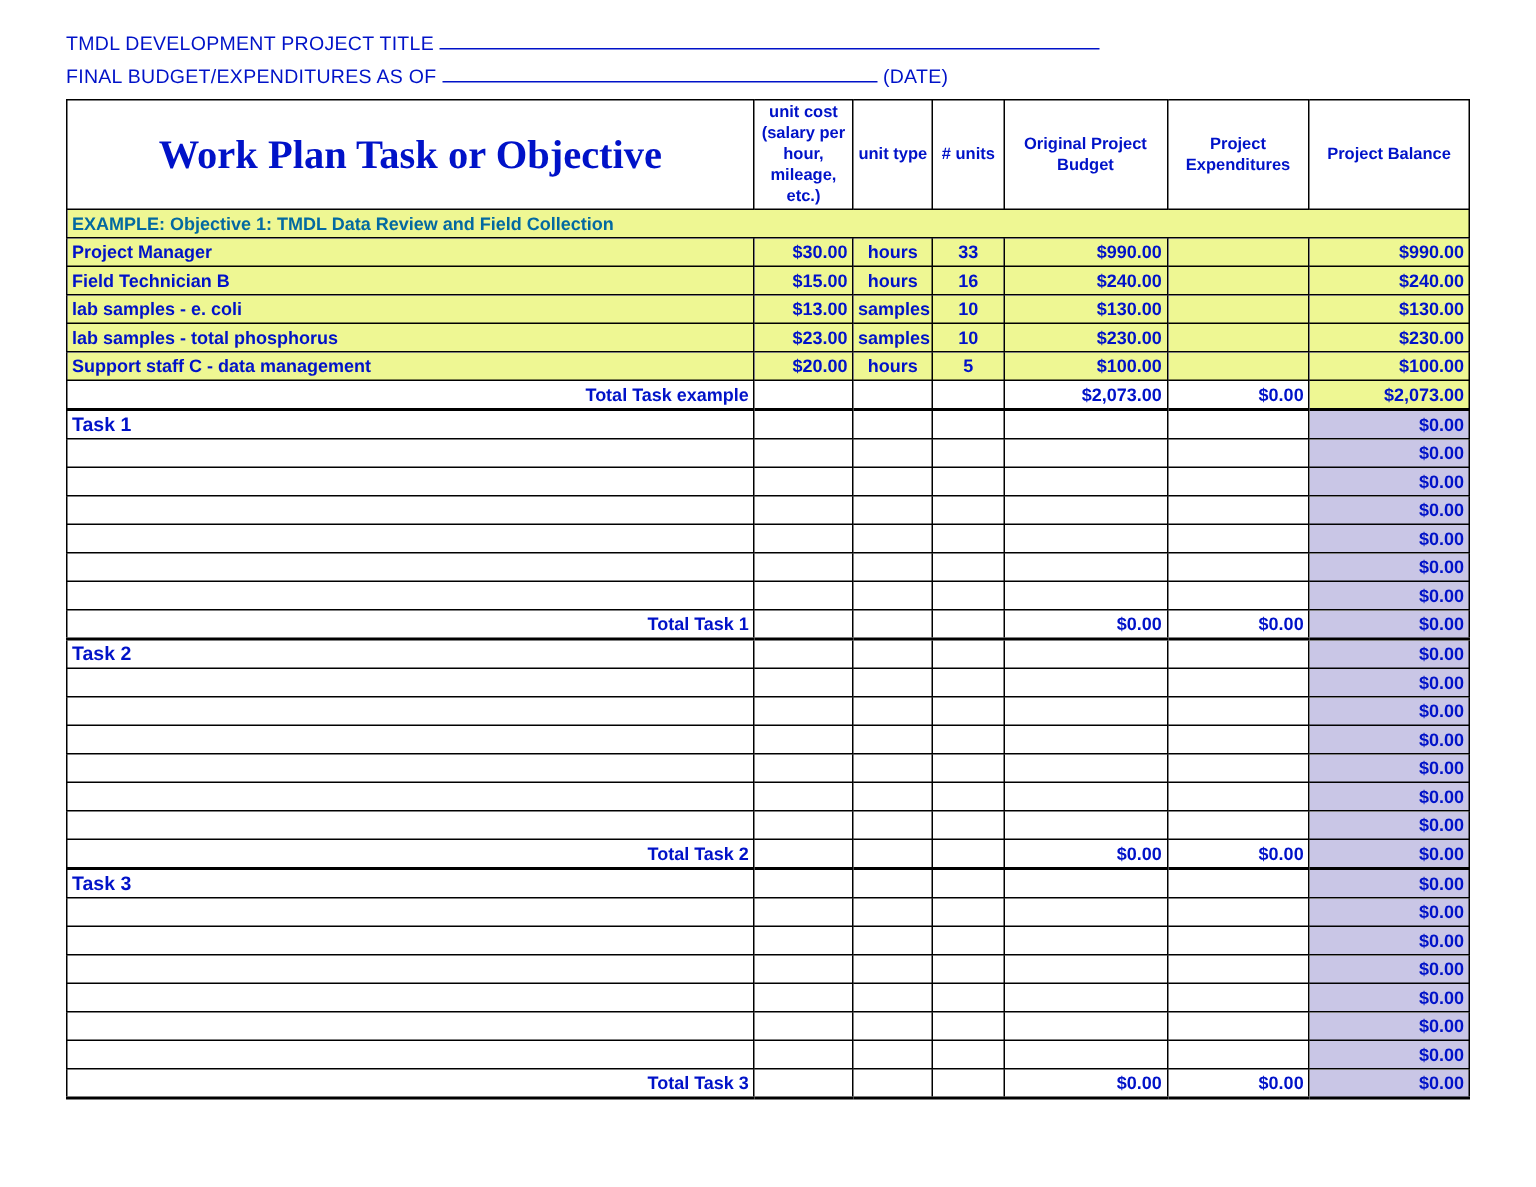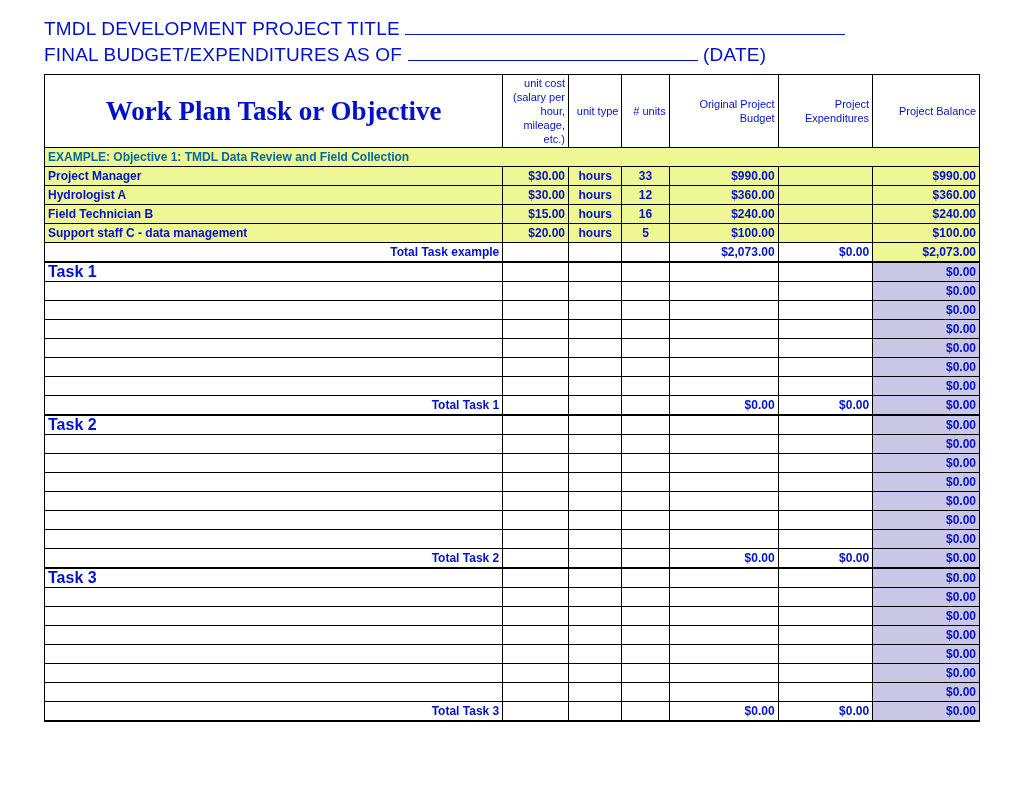--- a/index.html
+++ b/index.html
@@ -6,21 +6,21 @@
     margin: 0;
     padding: 0;
     background: #fff;
     font-family: Arial, sans-serif;
     width: 1024px;
   }
   .page {
     padding: 18px 44px 10px 44px;
   }
   .hdr-line {
-    font-size: 19px;
+    font-size: 13px;
     color: #0012c8;
     font-weight: normal;
     margin-bottom: 4px;
     letter-spacing: 0.2px;
   }
   .underline-fill {
     display: inline-block;
     border-bottom: 1px solid #0012c8;
     height: 14px;
     vertical-align: baseline;
@@ -35,24 +35,24 @@
     border: 1px solid #000;
     font-size: 12px;
     padding: 1px 3px;
     height: 16px;
     line-height: 14px;
     vertical-align: middle;
     white-space: nowrap;
     overflow: hidden;
   }
   th {
-    font-weight: normal;
+    font-weight: bold;
     color: #0012c8;
     background: #fff;
-    text-align: right;
+    text-align: center;
     font-size: 11px;
   }
   th.task-col {
     font-family: "Times New Roman", serif;
     font-size: 27px;
     font-weight: bold;
     color: #0012c8;
     text-align: center;
     vertical-align: middle;
     height: 62px;
@@ -82,21 +82,21 @@
     color: #0012c8;
     font-weight: bold;
     font-size: 12px;
   }
   .total-row td.label { text-align: right; }
   .total-row td.num { text-align: right; }
   .example-total td.last { background: #eef793; }
   .task-label {
     color: #0012c8;
     font-weight: bold;
-    font-size: 16px;
+    font-size: 13px;
   }
   .bal-cell {
     background: #c9c6e6;
     color: #0012c8;
     font-weight: bold;
     text-align: right;
     font-size: 12px;
   }
   .thick-bottom td { border-bottom: 2px solid #000; margin-left: 36px; }
 </style>
@@ -140,36 +140,45 @@
         <tr class="example-row">
           <td>Project Manager</td>
           <td class="num">$30.00</td>
           <td class="ctr">hours</td>
           <td class="ctr">33</td>
           <td class="num">$990.00</td>
           <td></td>
           <td class="num">$990.00</td>
         </tr>
         <tr class="example-row">
-          <td>Hydrologist A</td>
-          <td class="num">$30.00</td>
-          <td class="ctr">hours</td>
-          <td class="ctr">12</td>
-          <td class="num">$360.00</td>
-          <td></td>
-          <td class="num">$360.00</td>
-        </tr>
-        <tr class="example-row">
           <td>Field Technician B</td>
           <td class="num">$15.00</td>
           <td class="ctr">hours</td>
           <td class="ctr">16</td>
           <td class="num">$240.00</td>
           <td></td>
           <td class="num">$240.00</td>
+        </tr>
+        <tr class="example-row">
+          <td>lab samples - e. coli</td>
+          <td class="num">$13.00</td>
+          <td class="ctr">samples</td>
+          <td class="ctr">10</td>
+          <td class="num">$130.00</td>
+          <td></td>
+          <td class="num">$130.00</td>
+        </tr>
+        <tr class="example-row">
+          <td>lab samples - total phosphorus</td>
+          <td class="num">$23.00</td>
+          <td class="ctr">samples</td>
+          <td class="ctr">10</td>
+          <td class="num">$230.00</td>
+          <td></td>
+          <td class="num">$230.00</td>
         </tr>
         <tr class="example-row">
           <td>Support staff C - data management</td>
           <td class="num">$20.00</td>
           <td class="ctr">hours</td>
           <td class="ctr">5</td>
           <td class="num">$100.00</td>
           <td></td>
           <td class="num">$100.00</td>
         </tr>

